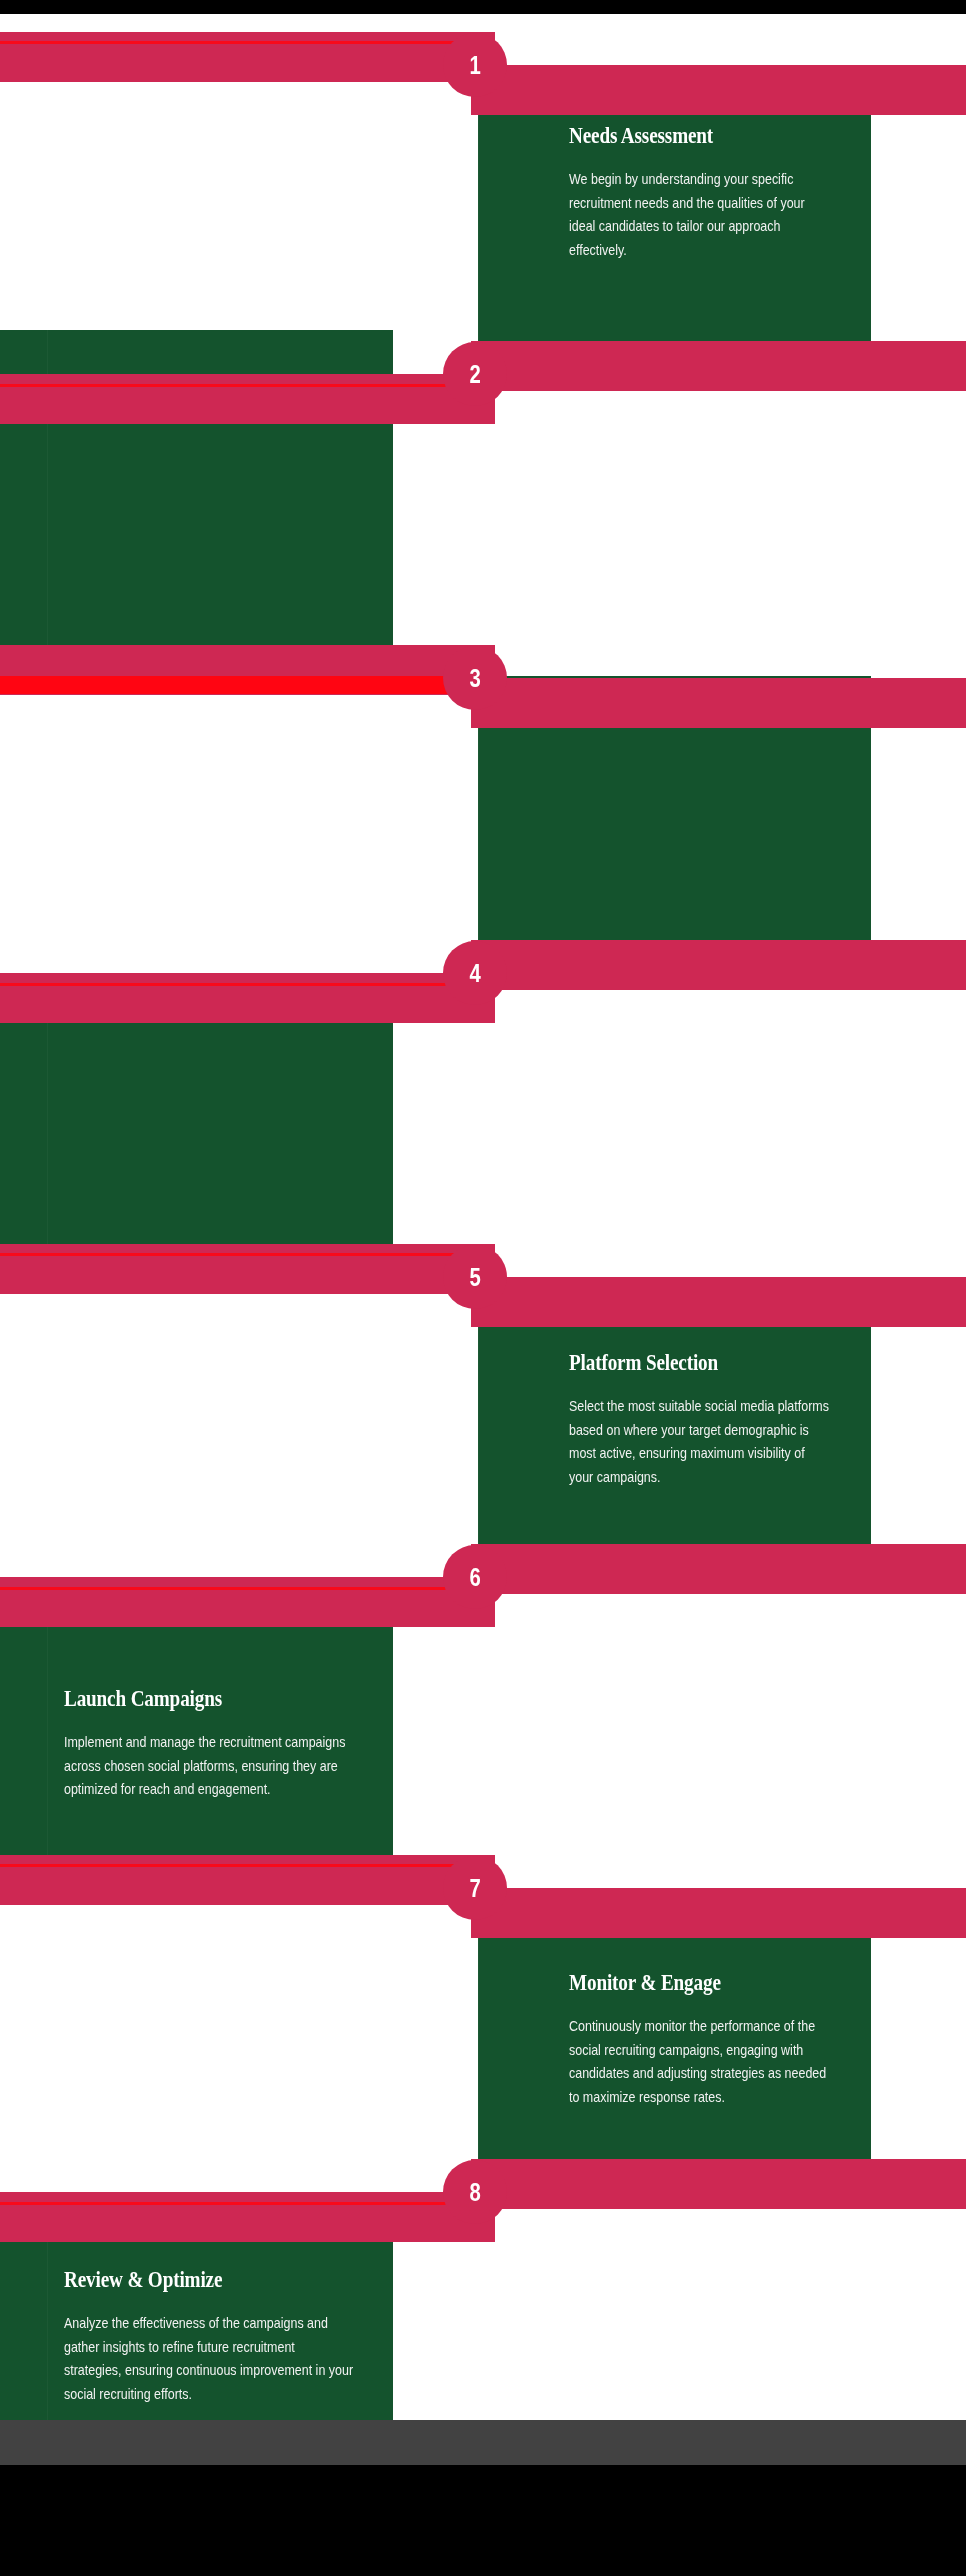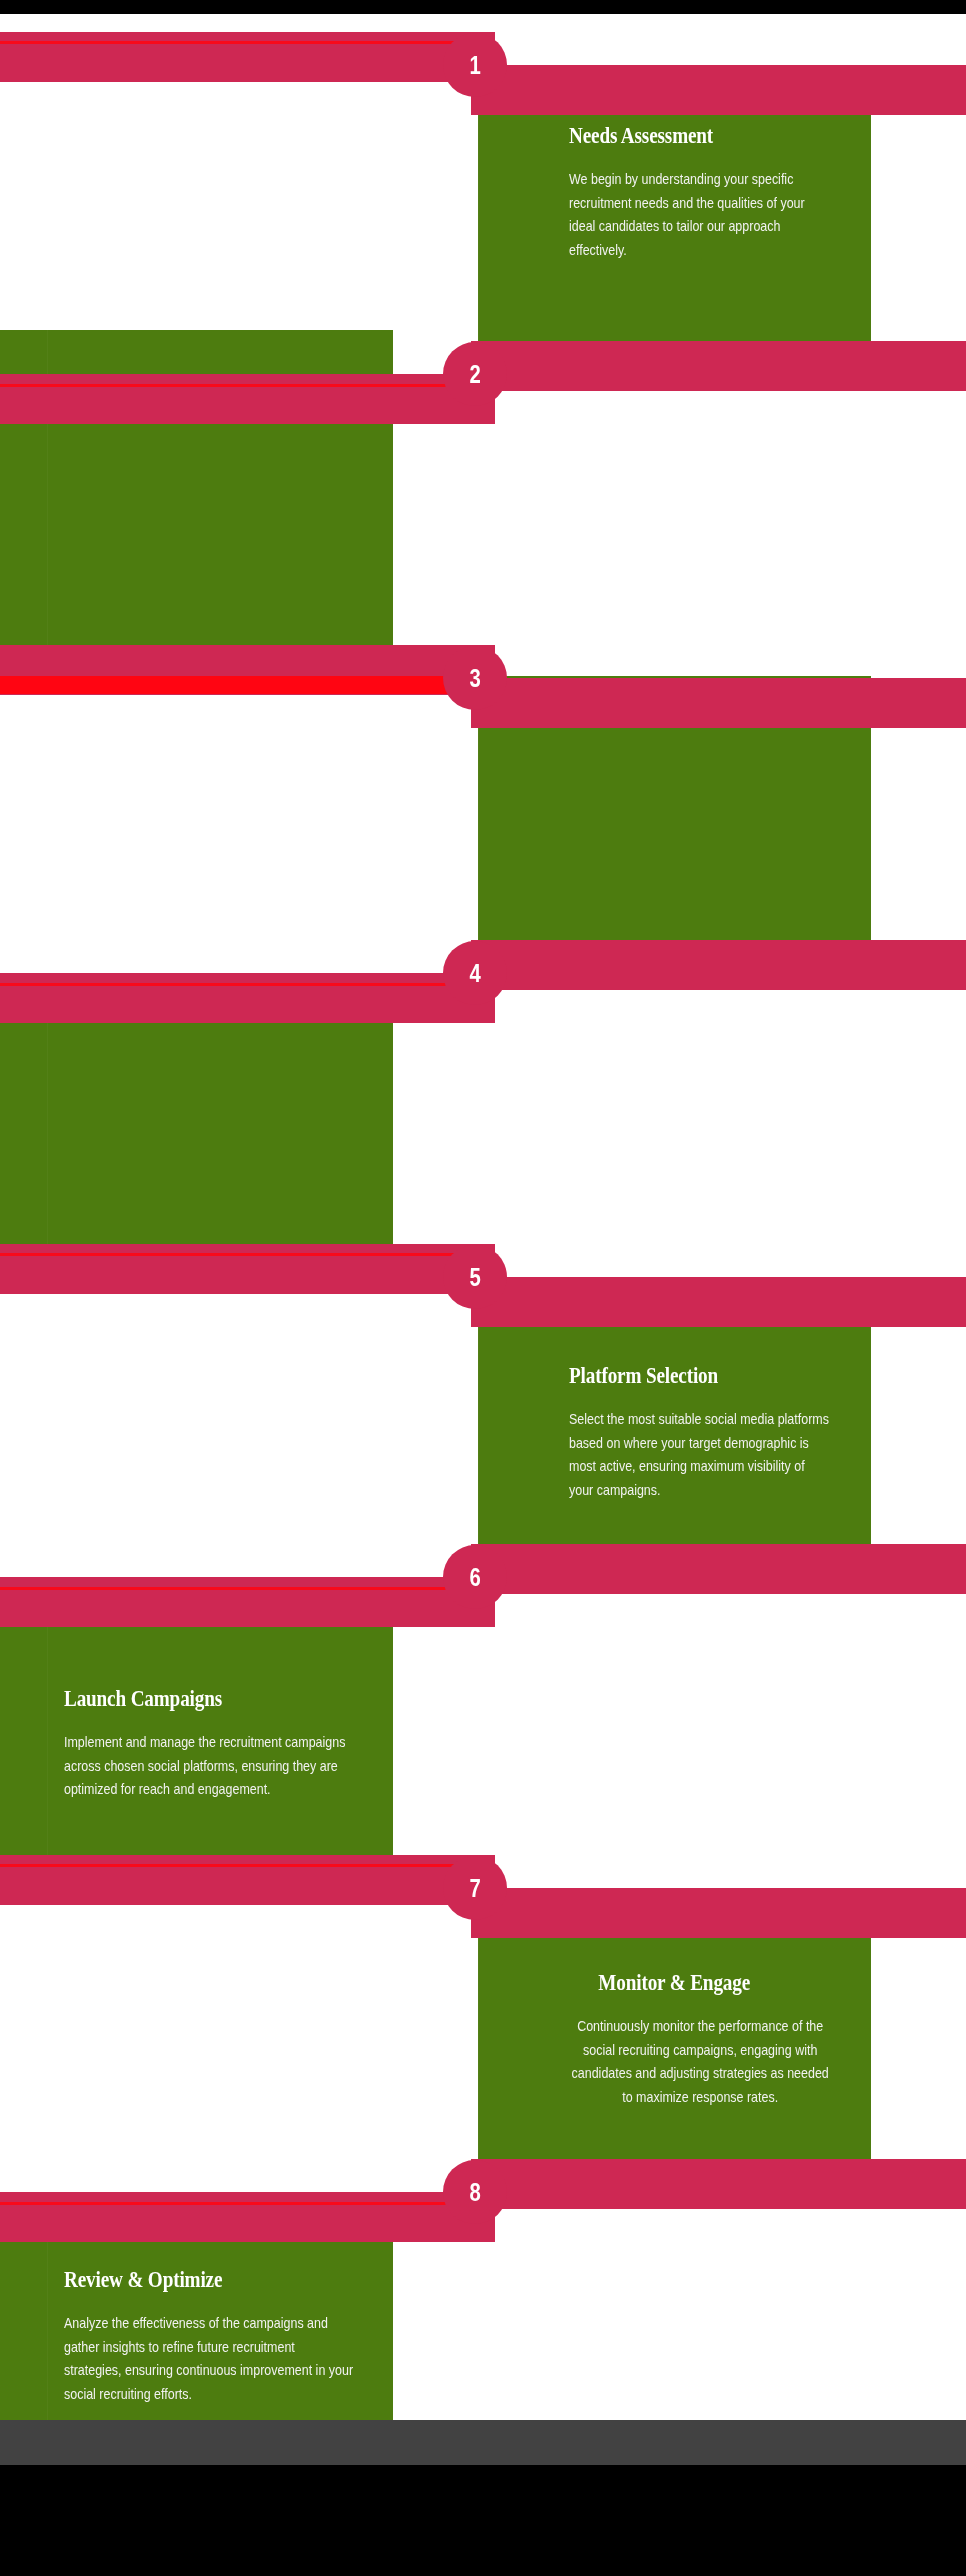--- a/index.html
+++ b/index.html
@@ -33,21 +33,21 @@
     position:absolute;
     left:0;
     width:966px;
   }
 
   
   .card {
     position:absolute;
     top:0;
     width:393px;
-    background:#4d7c0f;
+    background:#14532d;
     overflow:hidden;
   }
   .card.left  { left:0px;   }
   .card.right { left:478px; }
 
   
   .card-seam {
     position:absolute;
     top:0;
     width:0.6px;
@@ -218,21 +218,21 @@
           <div class="band-half r" style="top: 0px;"></div>
           <div class="band-accent" style="left: 0px; width: 473px; top: 43px;"></div>
           <div class="badge" style="top: 1.3px;">
             <span class="badge-num">4</span>
           </div>
         </div>
       </div>
       <div class="step">
         <div class="card right" style="top: 1289px; height: 270px;">
           <div class="card-seam"></div>
-          <div class="card-inner" style="top: 73px;">
+          <div class="card-inner" style="top: 60px;">
             <div class="card-title">Platform Selection</div>
             <div class="card-body">Select the most suitable social media platforms based on where your target demographic is most active, ensuring maximum visibility of your campaigns.</div>
           </div>
         </div>
         <div class="band" style="top: 1244px;">
           <div class="band-half l" style="top: 0px;"></div>
           <div class="band-half r" style="top: 33px;"></div>
           <div class="band-accent" style="left: 0px; width: 473px; top: 9px;"></div>
           <div class="badge" style="top: 1.3px;">
             <span class="badge-num">5</span>
@@ -252,21 +252,21 @@
           <div class="band-half r" style="top: 0px;"></div>
           <div class="band-accent" style="left: 0px; width: 473px; top: 43px;"></div>
           <div class="badge" style="top: 1.3px;">
             <span class="badge-num">6</span>
           </div>
         </div>
       </div>
       <div class="step">
         <div class="card right" style="top: 1901px; height: 277px;">
           <div class="card-seam"></div>
-          <div class="card-inner" style="top: 68px; text-align: center;">
+          <div class="card-inner" style="top: 68px;">
             <div class="card-title">Monitor &amp; Engage</div>
             <div class="card-body">Continuously monitor the performance of the social recruiting campaigns, engaging with candidates and adjusting strategies as needed to maximize response rates.</div>
           </div>
         </div>
         <div class="band" style="top: 1855px;">
           <div class="band-half l" style="top: 0px;"></div>
           <div class="band-half r" style="top: 33px;"></div>
           <div class="band-accent" style="left: 0px; width: 473px; top: 9px;"></div>
           <div class="badge" style="top: 1.3px;">
             <span class="badge-num">7</span>

